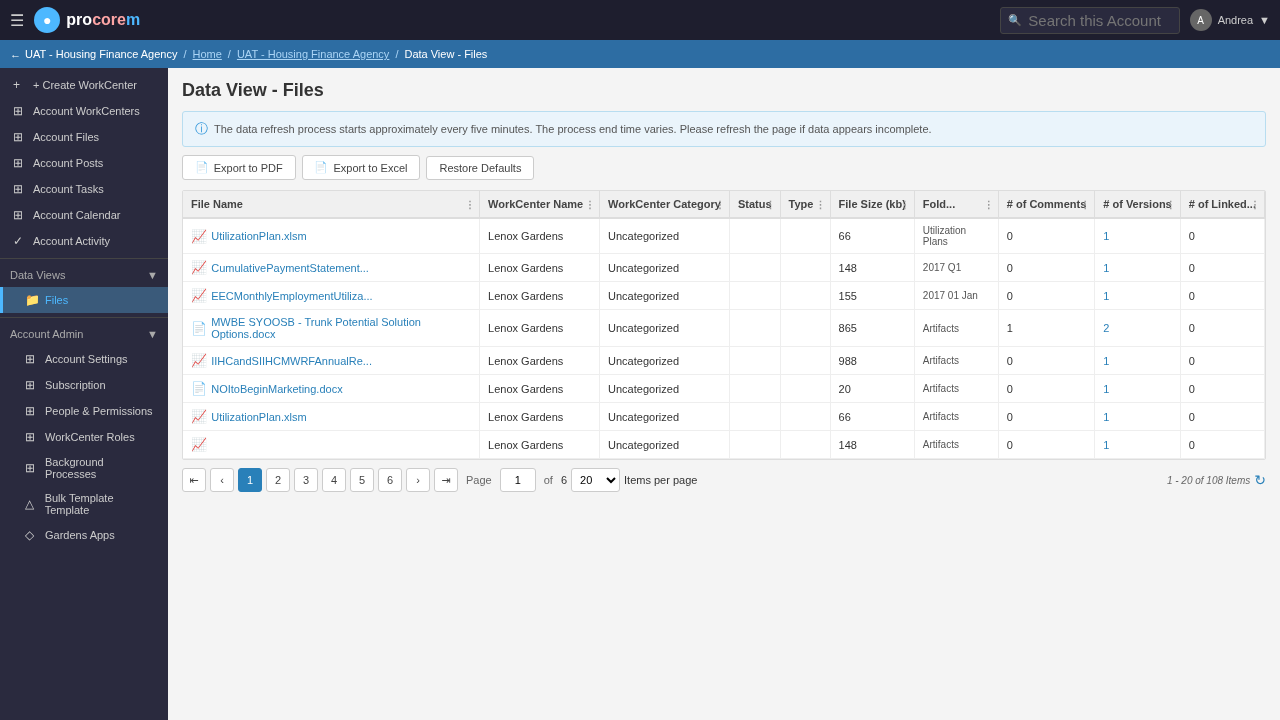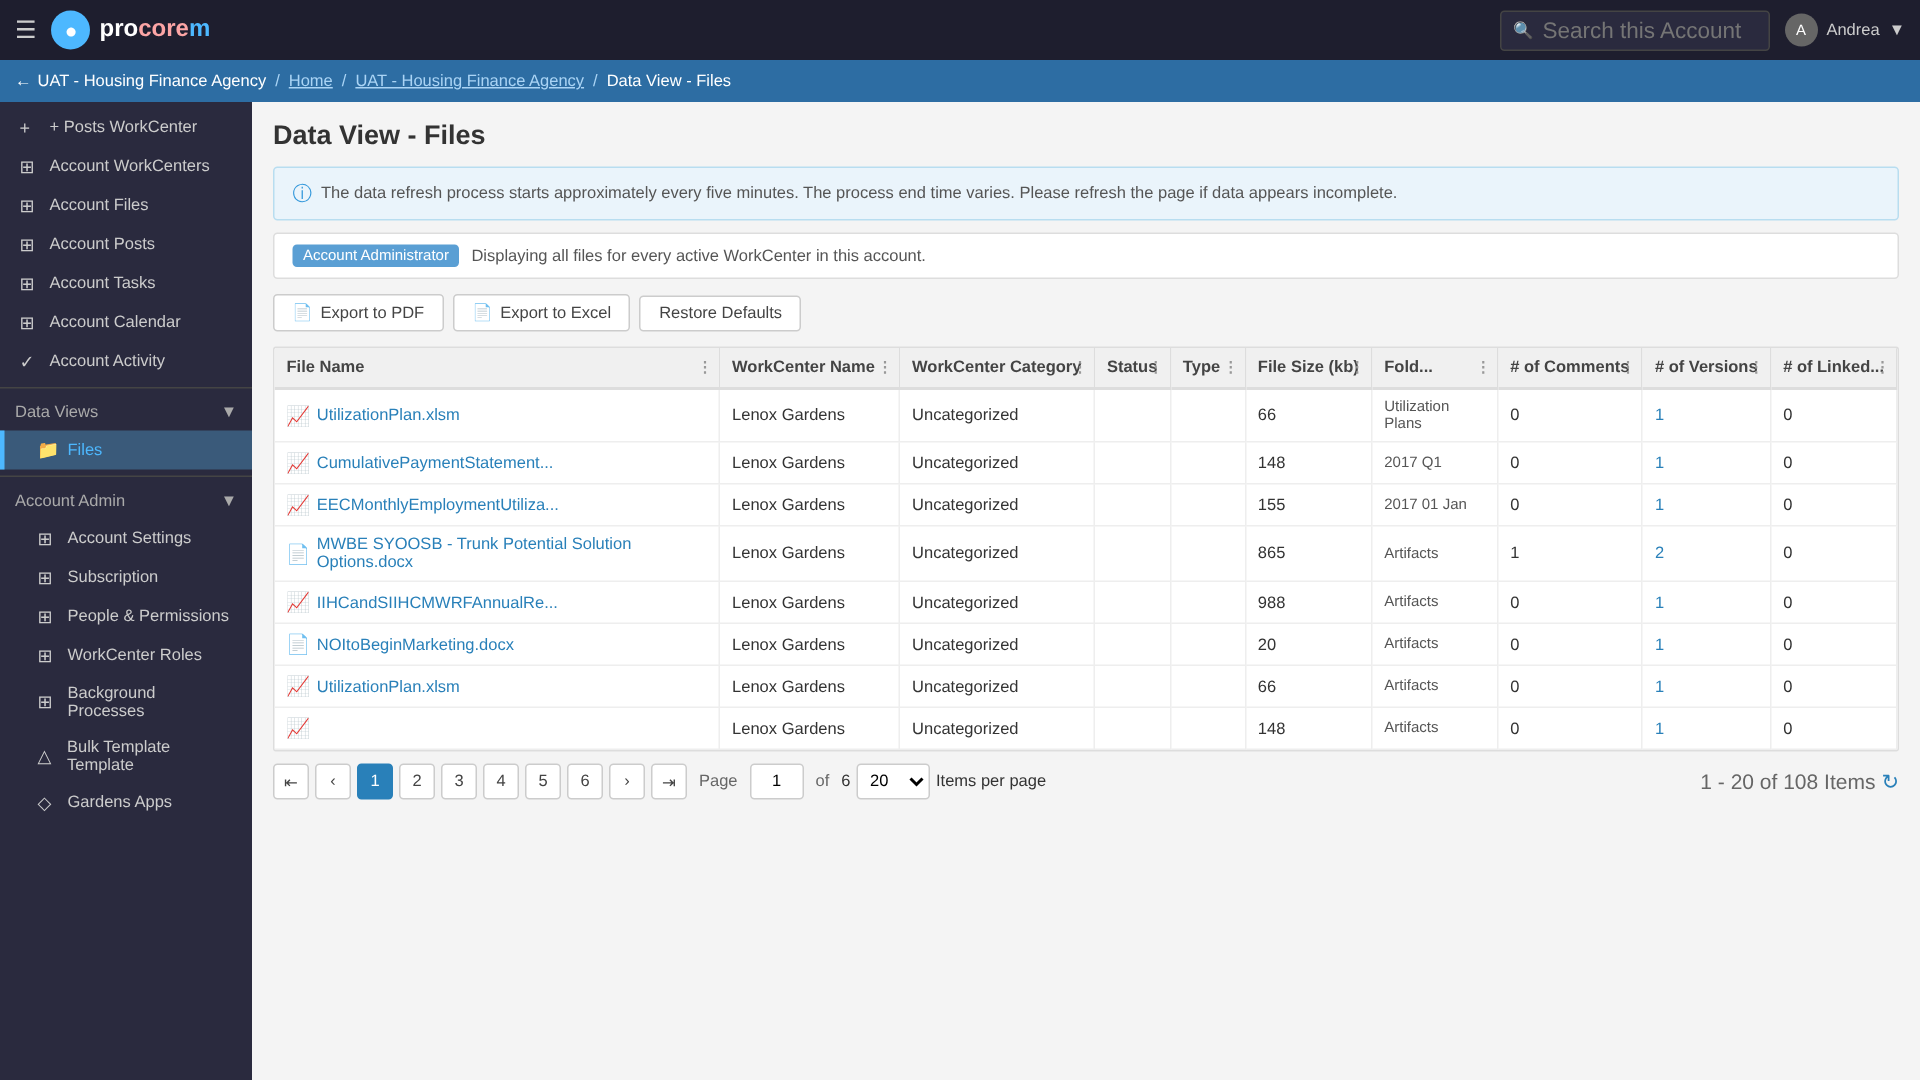--- a/index.html
+++ b/index.html
@@ -274,21 +274,21 @@
     .items-select {
       height: 24px;
       border: 1px solid #ccc;
       border-radius: 3px;
       font-size: 11px;
       padding: 0 4px;
       background: #fff;
       cursor: pointer;
     }
     .pagination-spacer { flex: 1; }
-    .items-count { color: #666; font-size: 14px; }
+    .items-count { color: #666; font-size: 10px; font-style: italic; }
     .refresh-btn { color: #2980b9; cursor: pointer; font-size: 14px; }
   </style>
 </head>
 <body>
 
 <div class="top-nav">
   <span class="hamburger">☰</span>
   <div class="logo">
     <div class="logo-icon">●</div>
     <span class="logo-text">pro<span>core</span><span style="color:#4db8ff">m</span></span>
@@ -316,21 +316,21 @@
   <span class="breadcrumb-link">UAT - Housing Finance Agency</span>
   <span class="breadcrumb-separator">/</span>
   <span class="breadcrumb-current">Data View - Files</span>
 </div>
 
 <div class="main-layout">
 
   <div class="sidebar">
     <div class="sidebar-item">
       <span class="sidebar-icon">+</span>
-      <span>+ Posts WorkCenter</span>
+      <span>+ Create WorkCenter</span>
     </div>
     <div class="sidebar-item">
       <span class="sidebar-icon">⊞</span>
       <span>Account WorkCenters</span>
     </div>
     <div class="sidebar-item">
       <span class="sidebar-icon">⊞</span>
       <span>Account Files</span>
     </div>
     <div class="sidebar-item">
@@ -394,24 +394,20 @@
   </div>
 
   <div class="content">
     <h1 class="page-title">Data View - Files</h1>
 
     <div class="info-banner">
       <span class="info-icon">ⓘ</span>
       <span>The data refresh process starts approximately every five minutes. The process end time varies. Please refresh the page if data appears incomplete.</span>
     </div>
 
-    <div class="admin-banner">
-      <span class="admin-badge">Account Administrator</span>
-      <span>Displaying all files for every active WorkCenter in this account.</span>
-    </div>
 
     <div class="toolbar">
       <button class="btn">
         <span class="btn-icon">📄</span>
         <span>Export to PDF</span>
       </button>
       <button class="btn">
         <span class="btn-icon">📄</span>
         <span>Export to Excel</span>
       </button>

